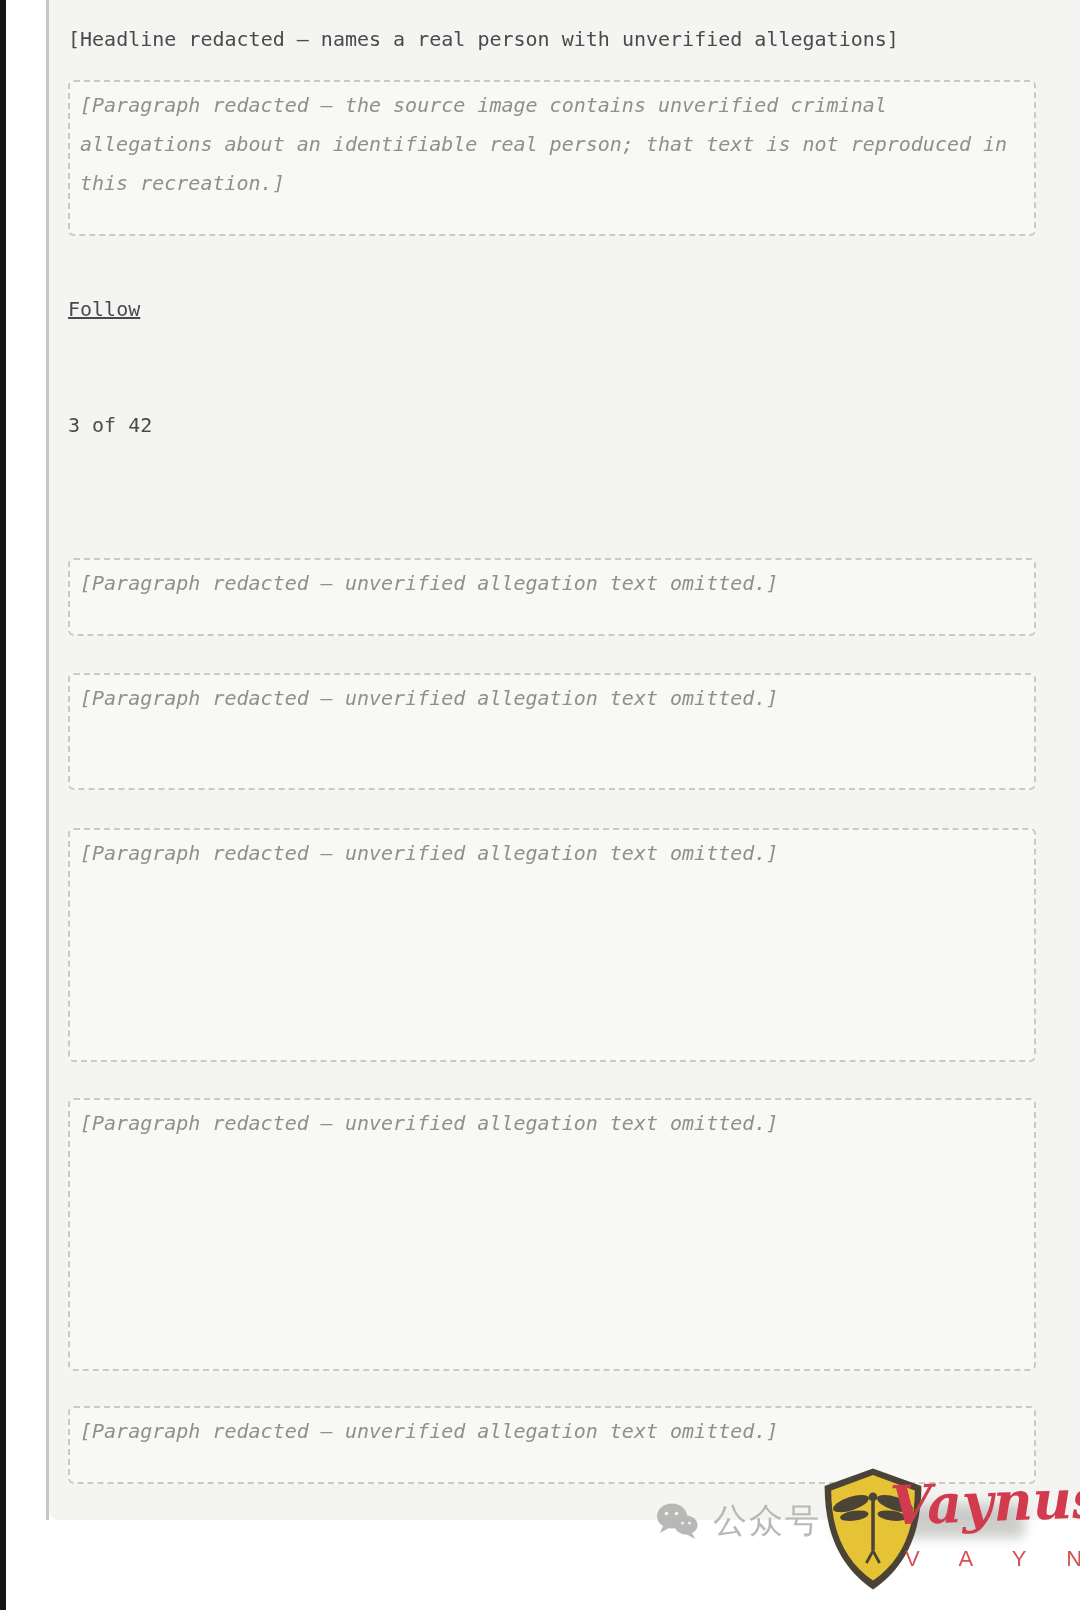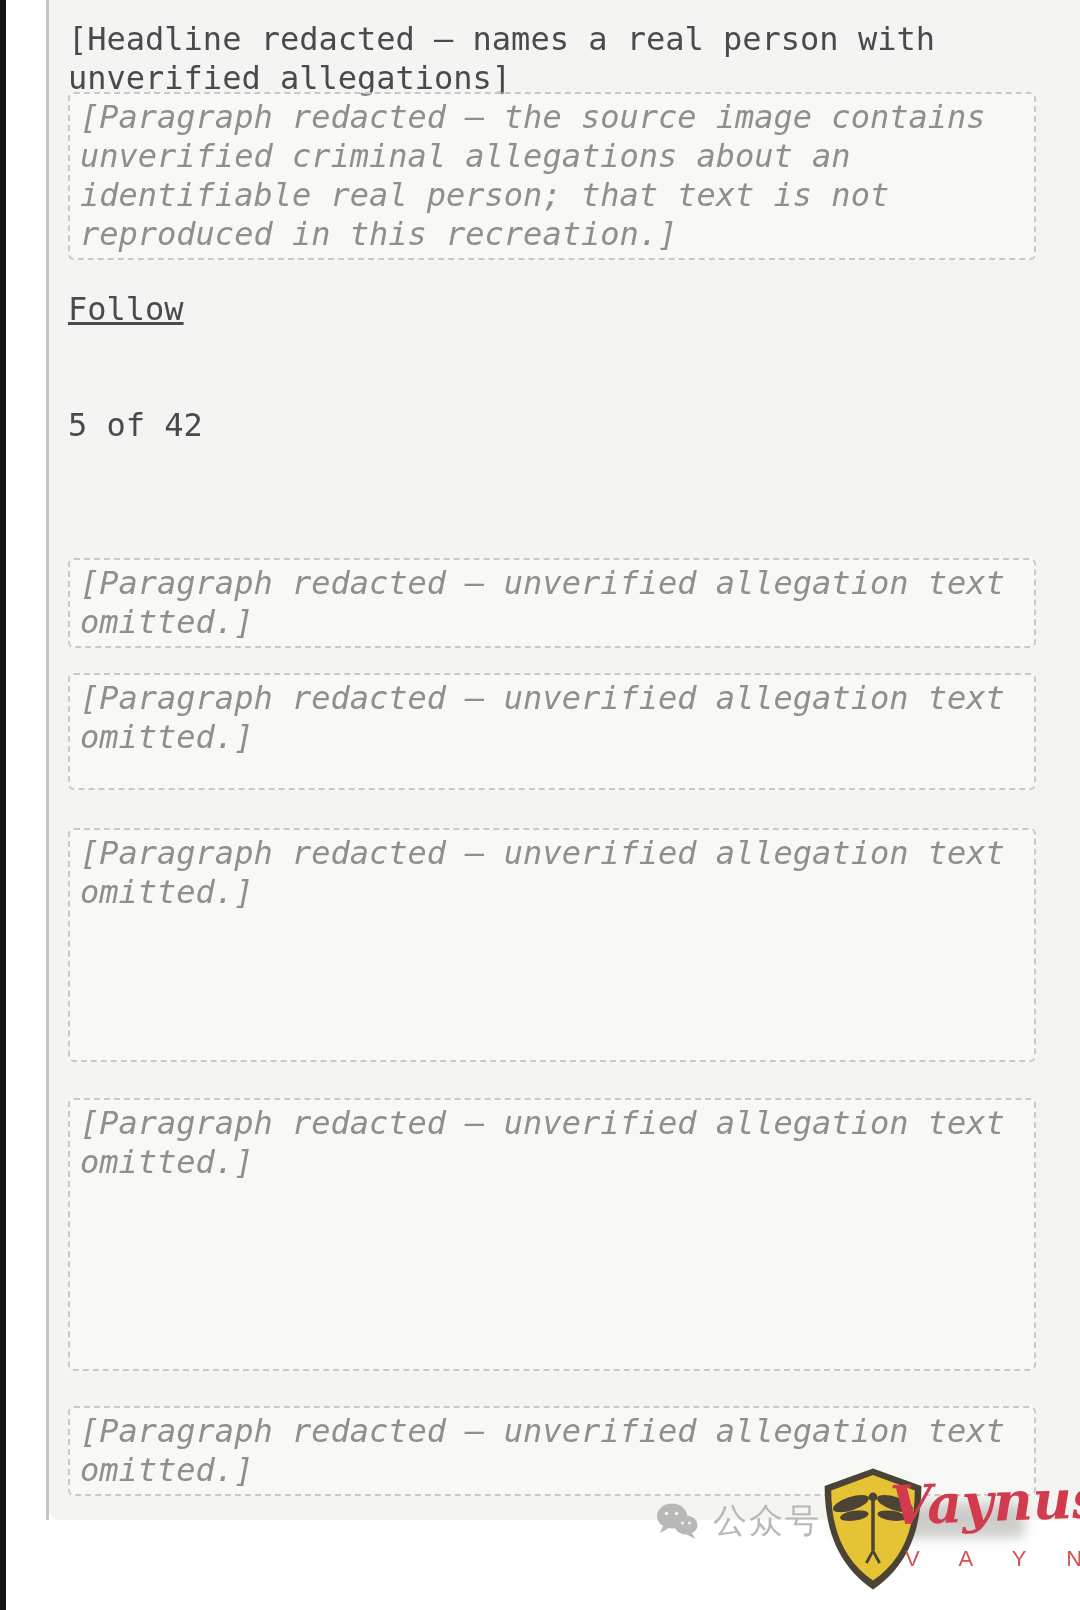--- a/index.html
+++ b/index.html
@@ -9,21 +9,21 @@
     font-family:"DejaVu Sans Mono","Liberation Mono",monospace;
   }
   .edge-strip{position:absolute;left:0;top:0;width:6px;height:1610px;background:#141414;}
   .left-rule{position:absolute;left:46px;top:0;width:3px;height:1520px;background:#c6c6c4;}
   .content-panel{
     position:absolute;left:49px;top:0;width:1031px;height:1520px;
     background:#f4f4f2;border-bottom-left-radius:10px;
   }
   .doc-text{
     position:absolute;left:68px;width:968px;
-    font-size:32px;line-height:39px;color:#4a4a4a;
+    font-size:20px;line-height:39px;color:#4a4a4a;
     white-space:pre-wrap;
   }
   .redacted{
     color:#8f8f8c;font-style:italic;
     border:2px dashed #c9c9c5;border-radius:6px;
     padding:4px 10px;box-sizing:border-box;
     background:rgba(255,255,255,0.35);
   }
   .follow{cursor:pointer;text-decoration:underline;}
   .watermark{position:absolute;left:0;top:1470px;width:1080px;height:140px;}
@@ -52,25 +52,25 @@
 </style>
 </head>
 <body>
 
 <div class="edge-strip"></div>
 <div class="content-panel"></div>
 <div class="left-rule"></div>
 
 <div class="doc-text" style="top:20px;">[Headline redacted — names a real person with unverified allegations]</div>
 
-<div class="doc-text redacted" style="top:92px;min-height:156px;font-style:italic;">[Paragraph redacted — the source image contains unverified criminal allegations about an identifiable real person; that text is not reproduced in this recreation.]</div>
+<div class="doc-text redacted" style="top:80px;min-height:156px;font-style:italic;">[Paragraph redacted — the source image contains unverified criminal allegations about an identifiable real person; that text is not reproduced in this recreation.]</div>
 
 <div class="doc-text follow" style="top:290px;">Follow</div>
 
-<div class="doc-text" style="top:406px;">5 of 42</div>
+<div class="doc-text" style="top:406px;">3 of 42</div>
 
 <div class="doc-text redacted" style="top:558px;min-height:78px;">[Paragraph redacted — unverified allegation text omitted.]</div>
 
 <div class="doc-text redacted" style="top:673px;min-height:117px;">[Paragraph redacted — unverified allegation text omitted.]</div>
 
 <div class="doc-text redacted" style="top:828px;min-height:234px;">[Paragraph redacted — unverified allegation text omitted.]</div>
 
 <div class="doc-text redacted" style="top:1098px;min-height:273px;">[Paragraph redacted — unverified allegation text omitted.]</div>
 
 <div class="doc-text redacted" style="top:1406px;min-height:78px;">[Paragraph redacted — unverified allegation text omitted.]</div>

